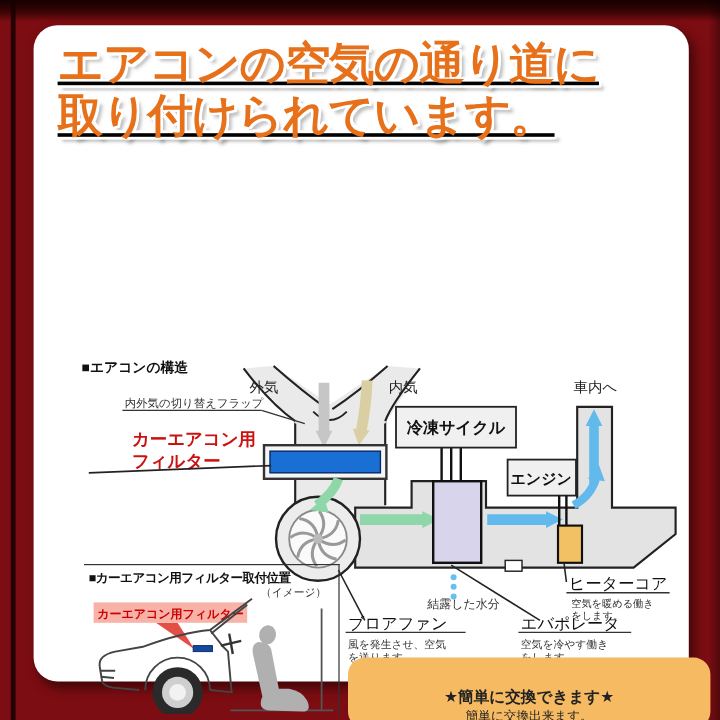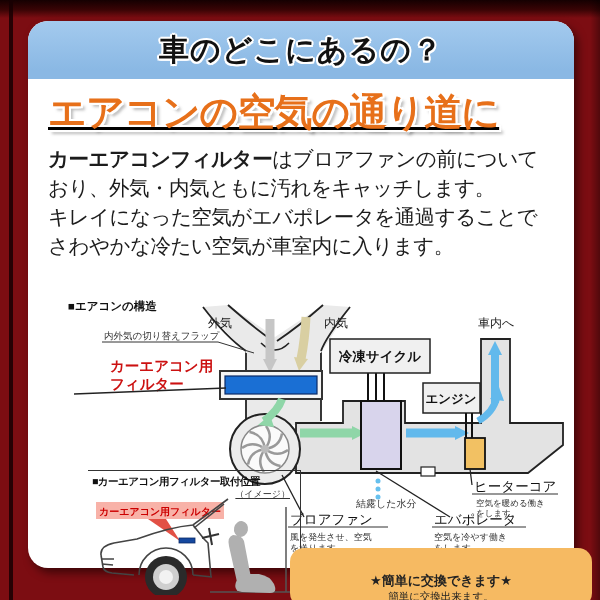--- a/index.html
+++ b/index.html
@@ -33,58 +33,50 @@
   .headline div{
     font-size:38px;font-weight:bold;color:#e7701a;letter-spacing:-1px;
     text-shadow:2px 0 0 #fff,-2px 0 0 #fff,0 2px 0 #fff,0 -2px 0 #fff,
       2px 2px 0 #fff,-2px -2px 0 #fff,2px -2px 0 #fff,-2px 2px 0 #fff,
       4px 4px 3px rgba(60,60,60,.35);
   }
   .intro{padding:10px 0 0 20px;font-size:20.5px;color:#1c1c1c;line-height:1.43;letter-spacing:-0.5px;}
   .intro b{font-weight:bold;}
   .diagram{position:absolute;left:30px;top:274px;width:540px;height:260px;}
   .pos-box{
-    position:absolute;left:60px;top:449px;width:212px;height:126px;
+    position:absolute;left:42px;top:449px;width:212px;height:126px;
     border-top:1.5px solid #333;border-right:1.5px solid #333;
   }
   .pos-box .pb-title{font-size:10.5px;font-weight:bold;color:#111;padding:4px 0 0 4px;letter-spacing:-0.5px;white-space:nowrap;}
-  .pos-box .pb-sub{font-size:9px;color:#333;text-align:right;padding-right:10px;margin-top:-1px;text-decoration:underline;}
+  .pos-box .pb-sub{font-size:9px;color:#333;text-align:right;padding-right:10px;margin-top:-1px;}
   .pos-box svg{position:absolute;left:2px;top:26px;}
   .swap-box{
     position:absolute;left:262px;top:527px;width:302px;height:59px;
     background:#f6ba62;border-radius:14px;text-align:center;color:#222;
   }
   .swap-box .sb-l1{font-size:13px;font-weight:bold;padding-top:8px;margin-top:16px;}
   .swap-box .sb-l2{font-size:10.5px;margin-top:2px;letter-spacing:-0.5px;}
   .swap-box .sb-l3{font-size:10.5px;}
   svg text{font-family:"Liberation Sans","DejaVu Sans",sans-serif;}
 </style>
 </head>
 <body>
 
 <div class="bg-top-band"></div>
 <div class="bg-left-line"></div>
 <div class="bg-right-shade"></div>
 
 <div class="panel">
 
-  <div class="panel-header">
-    <div class="title">車のどこにあるの？</div>
-  </div>
 
   <div class="headline">
     <div>エアコンの空気の通り道に</div>
+    <div>取り付けられています。</div>
   </div>
 
-  <div class="intro">
-    <div><b>カーエアコンフィルター</b><span>はブロアファンの前について</span></div>
-    <div>おり、外気・内気ともに汚れをキャッチします。</div>
-    <div>キレイになった空気がエバポレータを通過することで</div>
-    <div>さわやかな冷たい空気が車室内に入ります。</div>
-  </div>
 
   <svg class="diagram" viewBox="0 0 540 260" width="540" height="260">
 
     <rect x="188" y="54" width="75" height="76" fill="#eaeaea"></rect>
     <line x1="188" y1="56" x2="188" y2="126" stroke="#222" stroke-width="1.8"></line>
     <line x1="263" y1="56" x2="263" y2="126" stroke="#222" stroke-width="1.8"></line>
 
     <path d="M145,12 L170,10 L217,42 L265,10 L292,12 L263,58 L188,58 Z" fill="#eaeaea"></path>
     <path d="M145,12 Q168,42 188,56" fill="none" stroke="#222" stroke-width="1.8"></path>
     <path d="M170,10 Q195,32 215,46" fill="none" stroke="#222" stroke-width="1.8"></path>

